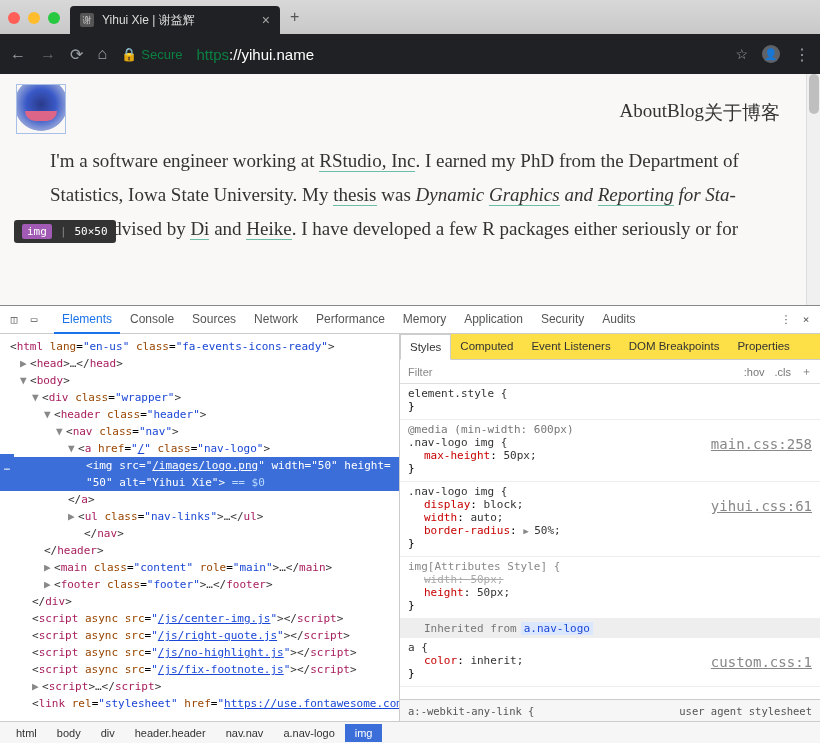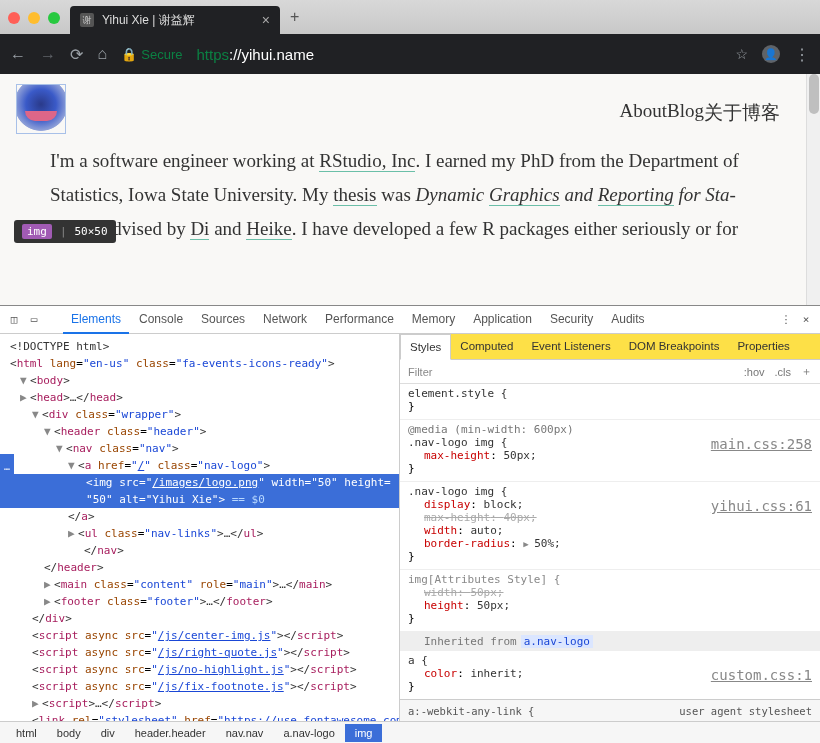--- a/index.html
+++ b/index.html
@@ -38,21 +38,21 @@
 .ul{border-bottom:1px solid #6bbfa8}
 
 .tooltip { position:absolute; left:14px; top:146px; background:#333; color:#fff; font-size:11px; padding:4px 8px; border-radius:3px; display:flex; align-items:center; gap:8px; font-family:Menlo,monospace;}
 .tooltip .tag{background:#a15bb4;padding:1px 5px;border-radius:2px}
 .tooltip .sep{color:#888}
 
 
 .devtools { height:437px; display:flex; flex-direction:column; font-family: Menlo, Consolas, monospace; font-size:11px; background:#fff;}
 .dt-top { height:28px; border-bottom:1px solid #ccc; display:flex; align-items:center; padding: 0 6px; gap:4px;}
 .dt-top .ic{width:16px;color:#555;text-align:center}
-.dt-tabs{display:flex; gap:2px; margin-left:17px; font-family:"Helvetica Neue",Arial,sans-serif; font-size:12px;text-align:right;}
+.dt-tabs{display:flex; gap:2px; margin-left:8px; font-family:"Helvetica Neue",Arial,sans-serif; font-size:12px;text-align:right;}
 .dt-tab{padding:6px 8px; color:#555; cursor:default;}
 .dt-tab.active{color:#1a73e8; border-bottom:2px solid #1a73e8; margin-bottom:-1px;}
 .dt-top .spacer{flex:1}
 
 .dt-main{flex:1; display:flex; min-height:0;}
 .dom-panel{flex:1; overflow:auto; border-right:1px solid #ccc; padding:4px 0; position:relative;}
 .dom-line{white-space:nowrap; padding:1px 4px; line-height:15px;}
 .dom-line .arr{color:#888; display:inline-block; width:10px;}
 .c-pun{color:#333}.c-tag{color:#a71d5d}.c-attr{color:#994500}.c-str{color:#1a47d6}.c-lnk{color:#1a47d6;text-decoration:underline}
 .dom-line.sel{background:#3b6ed8;color:#fff}
@@ -159,24 +159,23 @@
       <div class="dt-tab">Audits</div>
     </div>
     <div class="spacer"></div>
     <span class="ic">⋮</span>
     <span class="ic">×</span>
   </div>
 
   <div class="dt-main">
 
     <div class="dom-panel">
-      <div class="dom-line" style="padding-left:10px"><span class="c-pun">&lt;!DOCTYPE html&gt;</span></div>
       <div class="dom-line" style="padding-left:10px"><span class="c-pun">&lt;</span><span class="c-tag">html</span> <span class="c-attr">lang</span>=<span class="c-str">"<span>en-us</span>"</span> <span class="c-attr">class</span>=<span class="c-str">"<span>fa-events-icons-ready</span>"</span><span class="c-pun">&gt;</span></div>
+      <div class="dom-line" style="padding-left:20px"><span class="arr">▶</span><span class="c-pun">&lt;</span><span class="c-tag">head</span><span class="c-pun">&gt;…&lt;/</span><span class="c-tag">head</span><span class="c-pun">&gt;</span></div>
       <div class="dom-line" style="padding-left:20px"><span class="arr">▼</span><span class="c-pun">&lt;</span><span class="c-tag">body</span><span class="c-pun">&gt;</span></div>
-      <div class="dom-line" style="padding-left:20px"><span class="arr">▶</span><span class="c-pun">&lt;</span><span class="c-tag">head</span><span class="c-pun">&gt;…&lt;/</span><span class="c-tag">head</span><span class="c-pun">&gt;</span></div>
       <div class="dom-line" style="padding-left:32px"><span class="arr">▼</span><span class="c-pun">&lt;</span><span class="c-tag">div</span> <span class="c-attr">class</span>=<span class="c-str">"<span>wrapper</span>"</span><span class="c-pun">&gt;</span></div>
       <div class="dom-line" style="padding-left:44px"><span class="arr">▼</span><span class="c-pun">&lt;</span><span class="c-tag">header</span> <span class="c-attr">class</span>=<span class="c-str">"<span>header</span>"</span><span class="c-pun">&gt;</span></div>
       <div class="dom-line" style="padding-left:56px"><span class="arr">▼</span><span class="c-pun">&lt;</span><span class="c-tag">nav</span> <span class="c-attr">class</span>=<span class="c-str">"<span>nav</span>"</span><span class="c-pun">&gt;</span></div>
       <div class="dom-line" style="padding-left:68px"><span class="arr">▼</span><span class="c-pun">&lt;</span><span class="c-tag">a</span> <span class="c-attr">href</span>=<span class="c-str">"<span class="c-lnk">/</span>"</span> <span class="c-attr">class</span>=<span class="c-str">"<span>nav-logo</span>"</span><span class="c-pun">&gt;</span></div>
       <div class="gutter">⋯</div>
       <div class="dom-line sel" style="padding-left:86px"><span class="c-pun">&lt;</span><span class="c-tag">img</span> <span class="c-attr">src</span>=<span class="c-str">"<span class="c-lnk">/images/logo.png</span>"</span> <span class="c-attr">width</span>=<span class="c-str">"<span>50</span>"</span> <span class="c-attr">height</span>=</div>
       <div class="dom-line sel" style="padding-left:86px"><span class="c-str">"<span>50</span>"</span> <span class="c-attr">alt</span>=<span class="c-str">"<span>Yihui Xie</span>"</span><span class="c-pun">&gt;</span> <span class="endvar">== $0</span></div>
       <div class="dom-line" style="padding-left:68px"><span class="c-pun">&lt;/</span><span class="c-tag">a</span><span class="c-pun">&gt;</span></div>
       <div class="dom-line" style="padding-left:68px"><span class="arr">▶</span><span class="c-pun">&lt;</span><span class="c-tag">ul</span> <span class="c-attr">class</span>=<span class="c-str">"<span>nav-links</span>"</span><span class="c-pun">&gt;…&lt;/</span><span class="c-tag">ul</span><span class="c-pun">&gt;</span></div>
       <div class="dom-line" style="padding-left:84px"><span class="c-pun">&lt;/</span><span class="c-tag">nav</span><span class="c-pun">&gt;</span></div>
@@ -217,21 +216,20 @@
             <span class="loc">main.css:258</span>
             <div class="med">@media (min-width: 600px)</div>
             <div class="sel">.nav-logo img {</div>
             <div class="prop"><span class="pn">max-height</span>: <span class="pv">50px;</span></div>
             <div>}</div>
           </div>
           <div class="rule">
             <span class="loc">yihui.css:61</span>
             <div class="sel">.nav-logo img {</div>
             <div class="prop"><span class="pn">display</span>: <span class="pv">block;</span></div>
-            <div class="prop strike"><span class="pn">max-height</span>: <span class="pv">40px;</span></div>
             <div class="prop"><span class="pn">width</span>: <span class="pv">auto;</span></div>
             <div class="prop"><span class="pn">border-radius</span>: <span class="tri">▶ </span><span class="pv">50%;</span></div>
             <div>}</div>
           </div>
           <div class="rule">
             <div class="sel" style="color:#888">img[Attributes Style] {</div>
             <div class="prop strike"><span class="pn">width</span>: <span class="pv">50px;</span></div>
             <div class="prop"><span class="pn">height</span>: <span class="pv">50px;</span></div>
             <div>}</div>
           </div>

